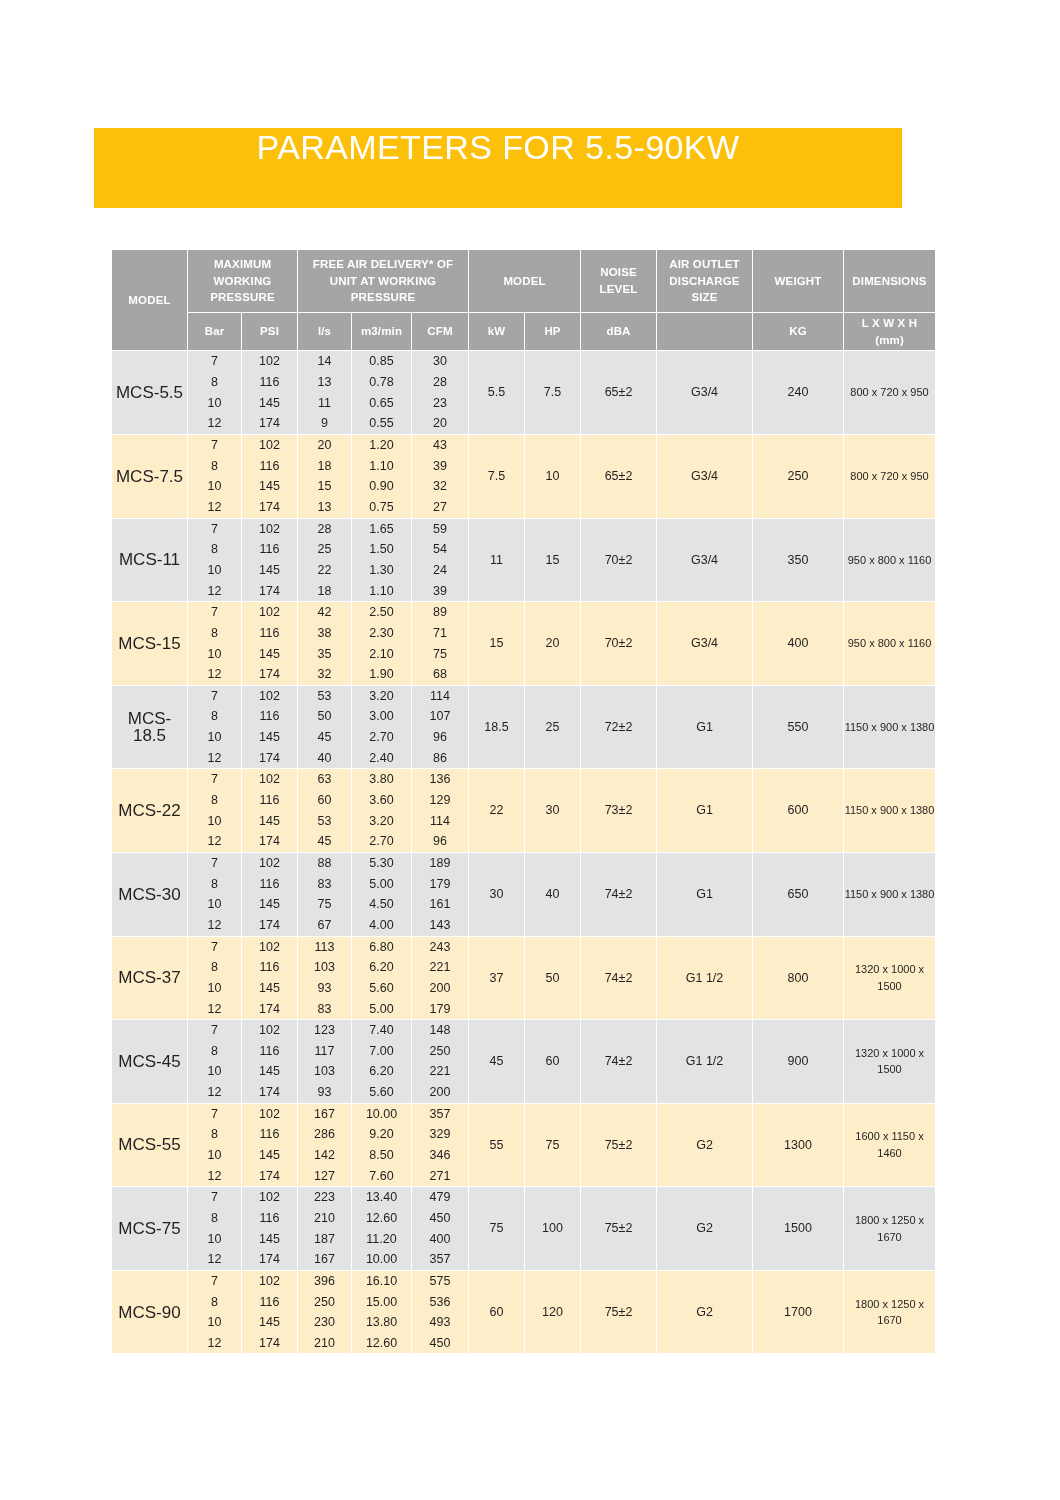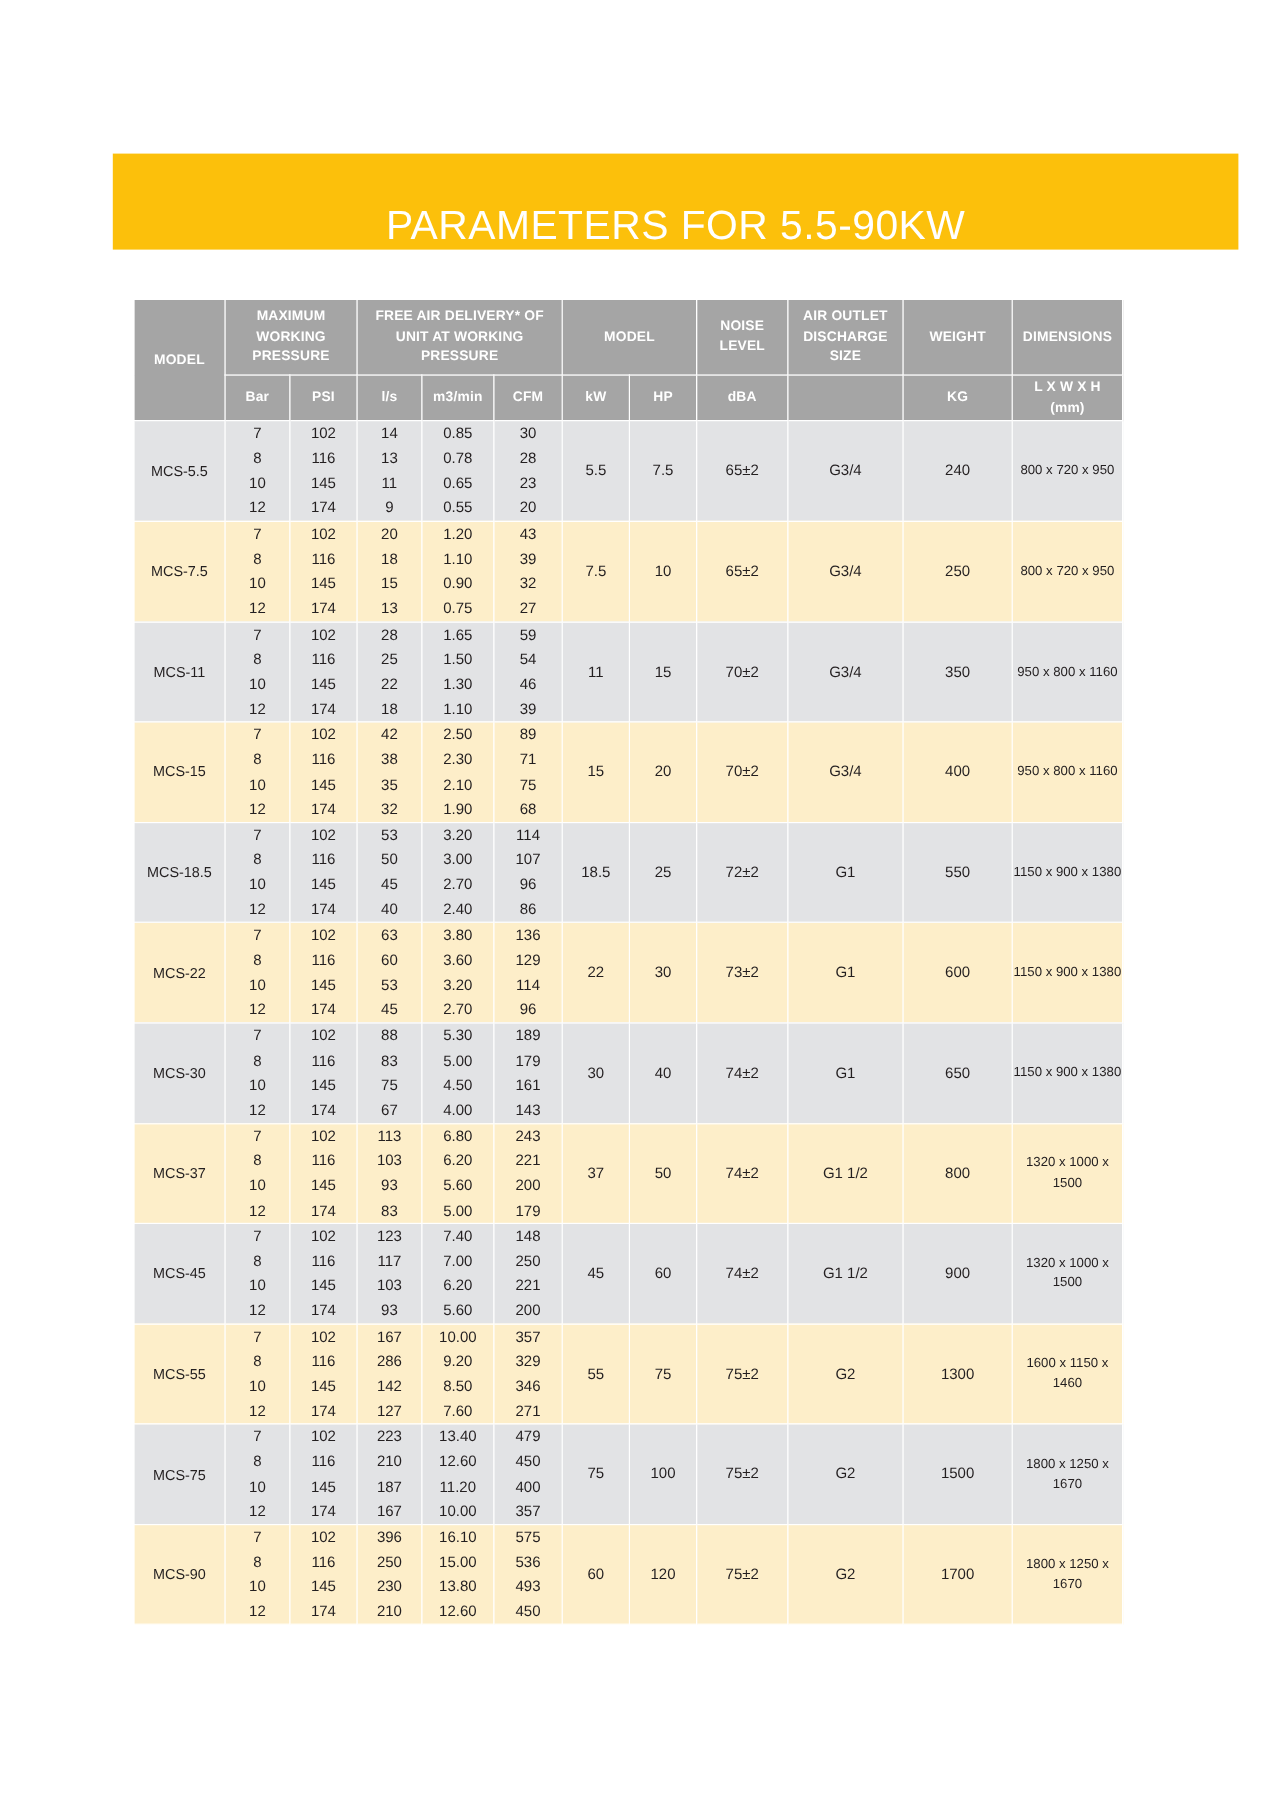--- a/index.html
+++ b/index.html
@@ -8,23 +8,23 @@
     width:1060px; height:1500px;
     background:#ffffff;
     font-family:"Liberation Sans", sans-serif;
     position:relative;
     overflow:hidden;
   }
 
   #banner {
     position:absolute;
     left:94px; top:128px;
-    width:938px; height:80px;
+    width:808px; height:80px;
     background:#fcc00b;
-    display:flex; align-items:flex-end; justify-content:center;
+    display:flex; align-items:flex-start; justify-content:center;
   }
   #banner-title {
     color:#ffffff;
     font-size:34px;
     font-weight:400;
     letter-spacing:.4px;
     white-space:nowrap;
   }
 
   #sheet {
@@ -69,21 +69,21 @@
 
   tbody td {
     font-size:12.5px;
     color:#231f20;
     line-height:1.0;
   }
   tbody tr.grp { height:82.6px; }
   tbody tr.band-a td { background:#e2e3e5; }
   tbody tr.band-b td { background:#fdeec9; }
 
-  td.model { font-size:12px;margin-top:16px; }
+  td.model { font-size:17px;margin-top:16px; }
   td.dims  { font-size:11px; line-height:1.5; padding:0 5px; }
 
   .stack {
     display:flex;
     flex-direction:column;
     justify-content:center;
     height:82.6px;
   }
   .stack > span {
     flex:1 1 0;
@@ -271,21 +271,21 @@
               <span>1.65</span>
               <span>1.50</span>
               <span>1.30</span>
               <span>1.10</span>
             </div>
           </td>
           <td>
             <div class="stack">
               <span>59</span>
               <span>54</span>
-              <span>46</span>
+              <span>24</span>
               <span>39</span>
             </div>
           </td>
           <td>11</td>
           <td>15</td>
           <td>70±2</td>
           <td>G3/4</td>
           <td>350</td>
           <td class="dims">950 x 800 x 1160</td>
         </tr>

